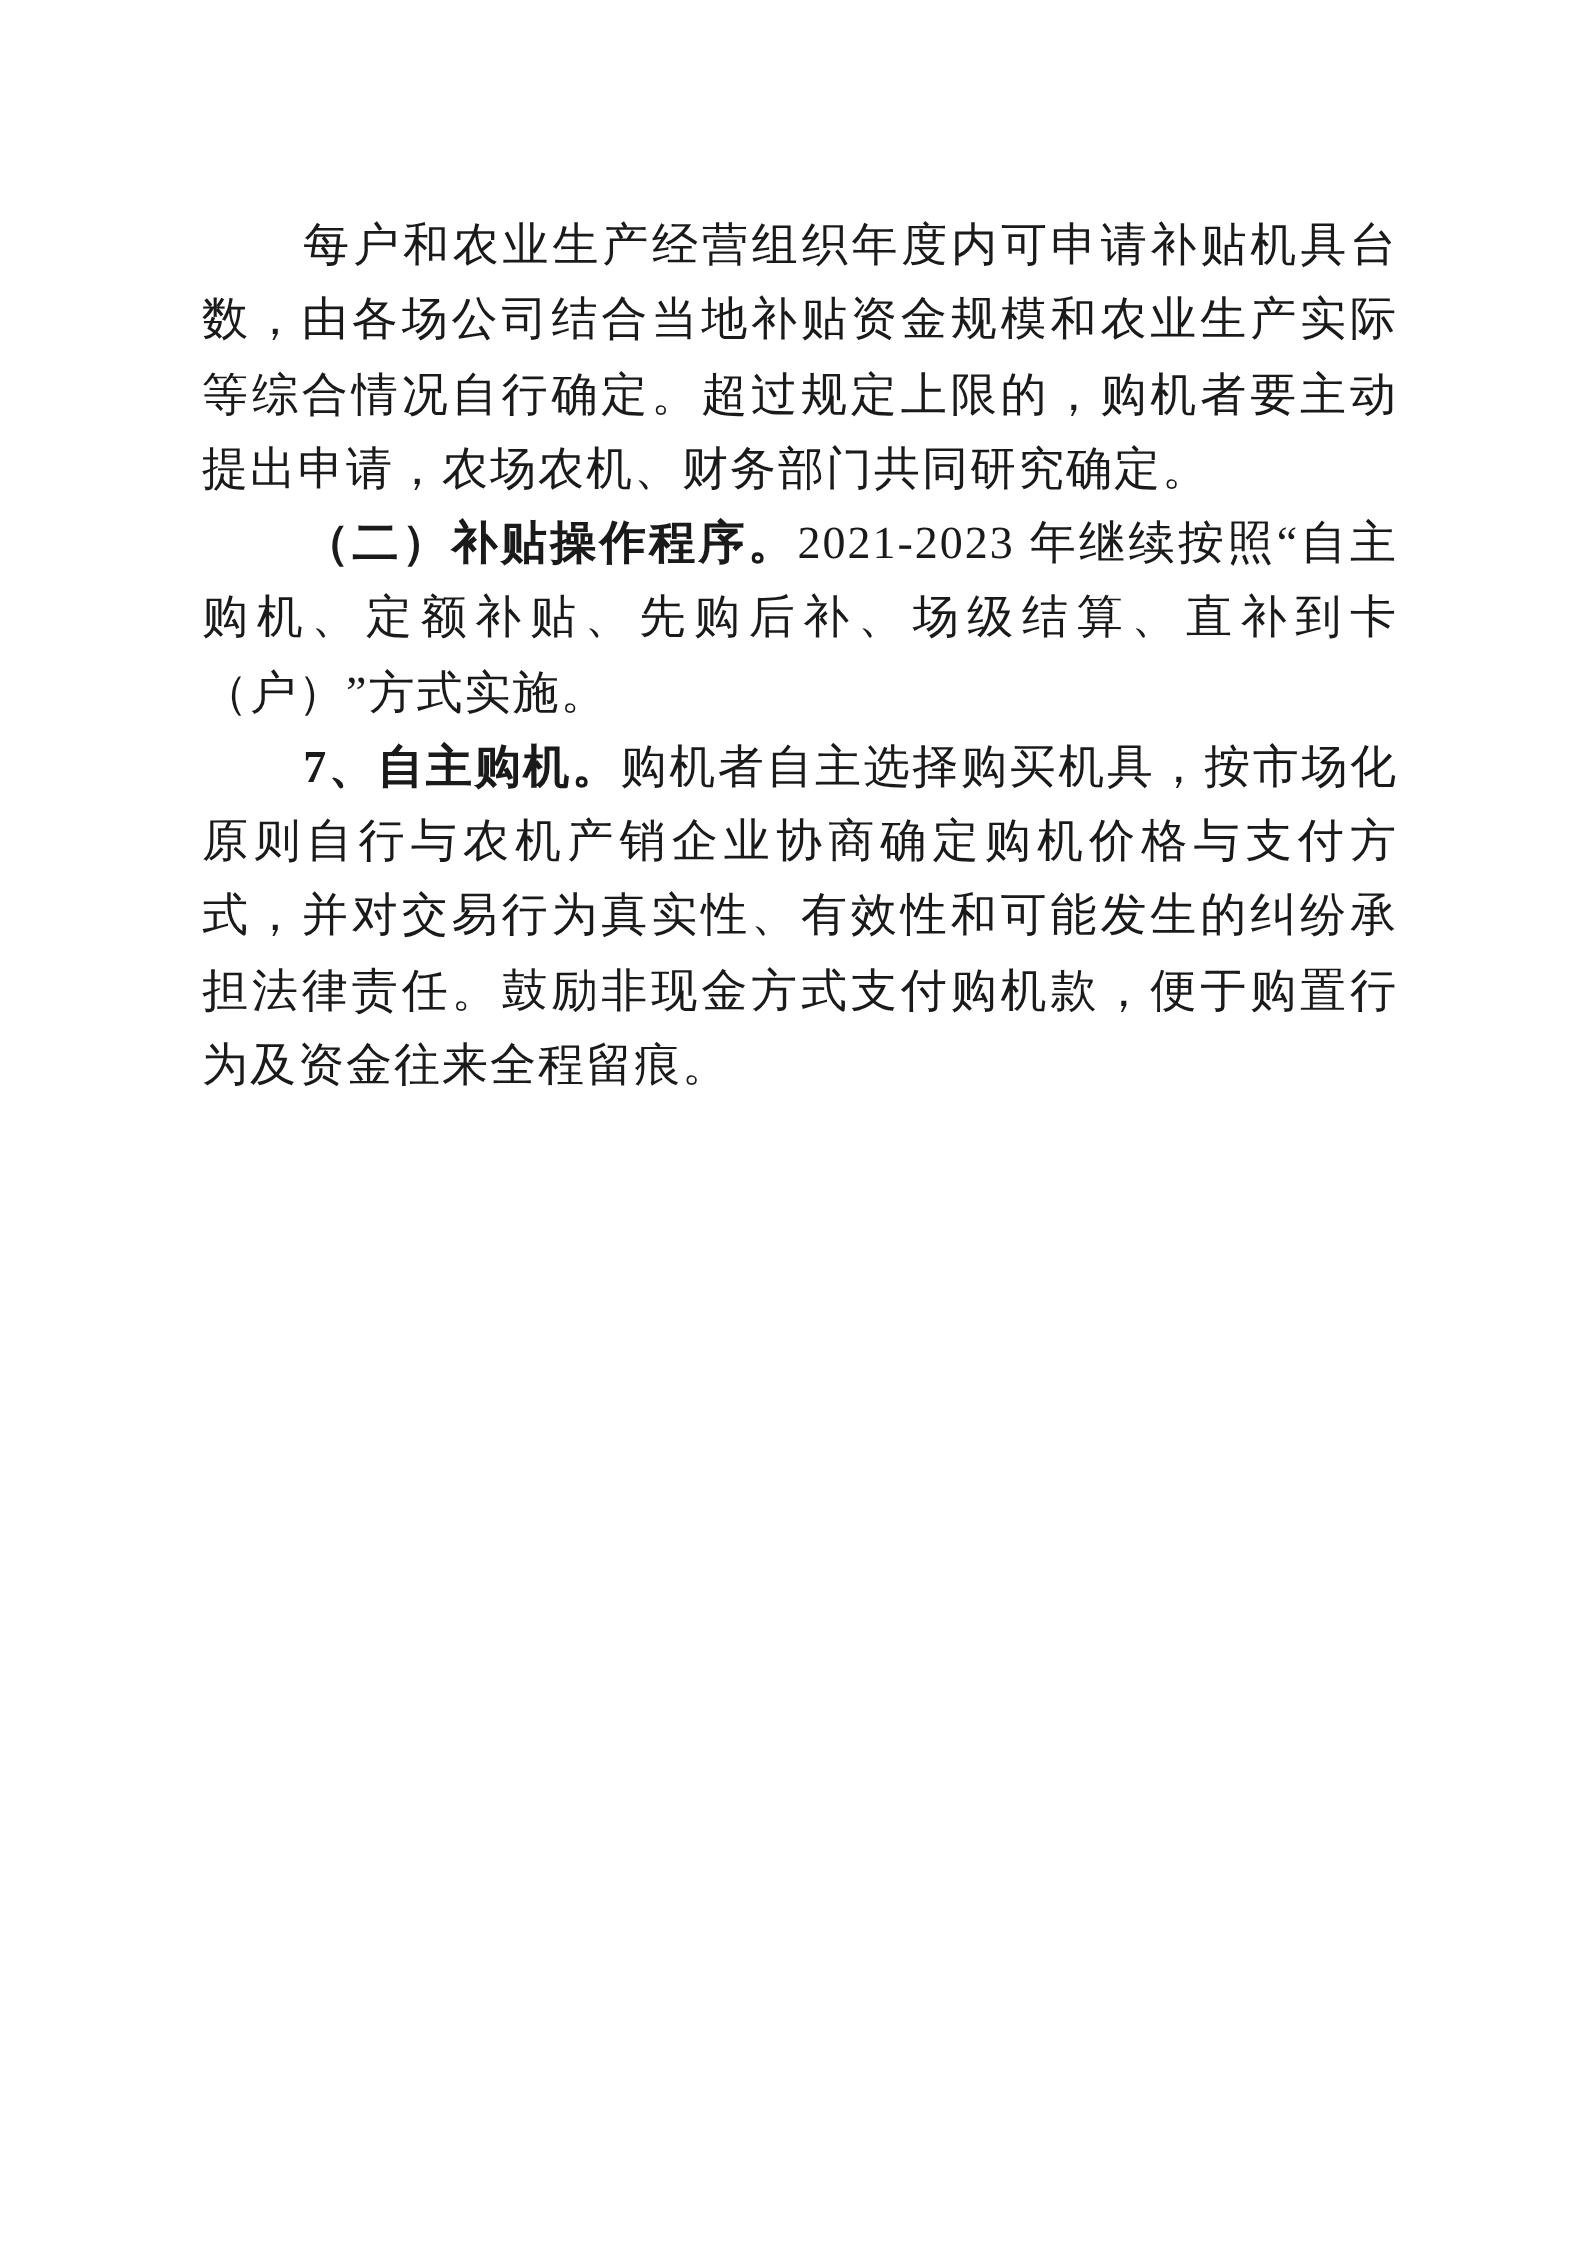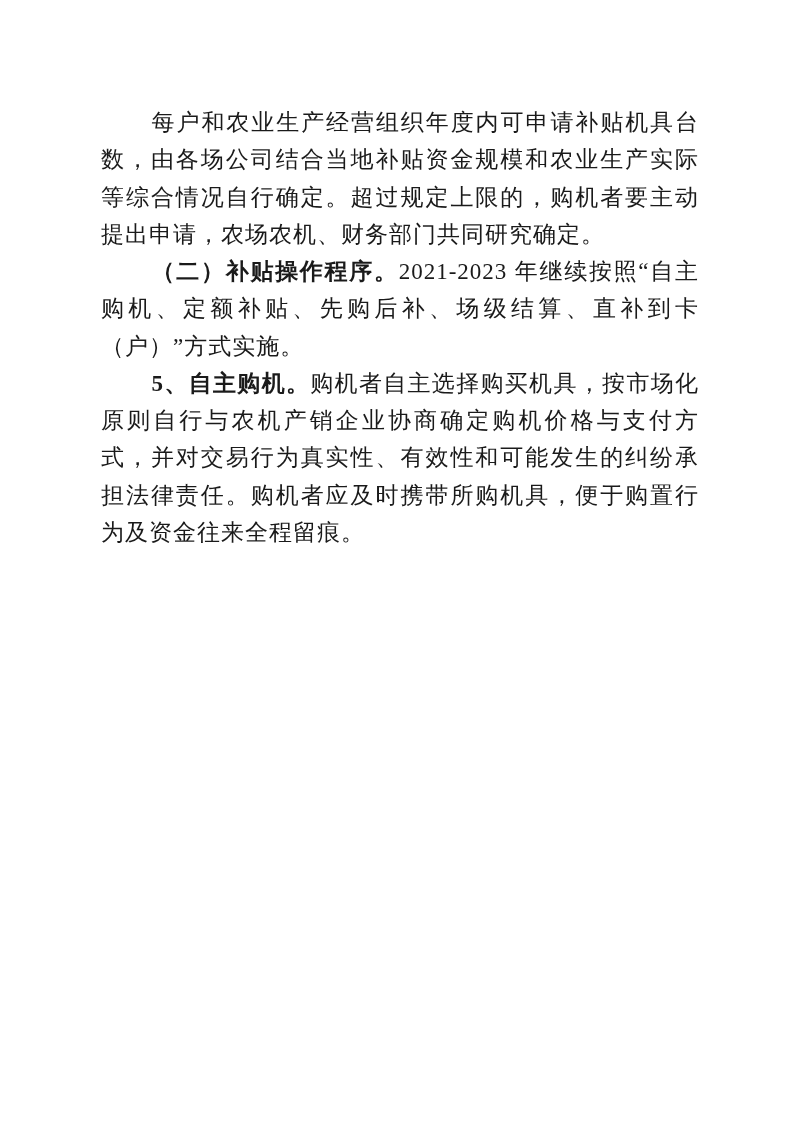--- a/index.html
+++ b/index.html
@@ -57,18 +57,18 @@
 </style>
 </head>
 <body>
 
 <div class="page">
   <div class="content" id="document-body">
   <p><span>每户和农业生产经营组织年度内可申请补贴机具台数，由各场公司结合当地补贴资金规模和农业生产实际等综合情况自行确定。超过规定上限的，购机者要主动提出申请，农场农机、财务部门共同研究确定。</span></p>
 
   <p><b>（二）补贴操作程序。</b><span>2021-2023 年继续按照“自主购机、定额补贴、先购后补、场级结算、直补到卡（户）”方式实施。</span></p>
 
-  <p><b>5、自主购机。</b><span>购机者自主选择购买机具，按市场化原则自行与农机产销企业协商确定购机价格与支付方式，并对交易行为真实性、有效性和可能发生的纠纷承担法律责任。购机者应及时携带所购机具，便于购置行为及资金往来全程留痕。</span></p>
+  <p><b>7、自主购机。</b><span>购机者自主选择购买机具，按市场化原则自行与农机产销企业协商确定购机价格与支付方式，并对交易行为真实性、有效性和可能发生的纠纷承担法律责任。鼓励非现金方式支付购机款，便于购置行为及资金往来全程留痕。</span></p>
 
 
 </div>
   <div class="footer">4</div>
 </div>
 
 </body></html>

